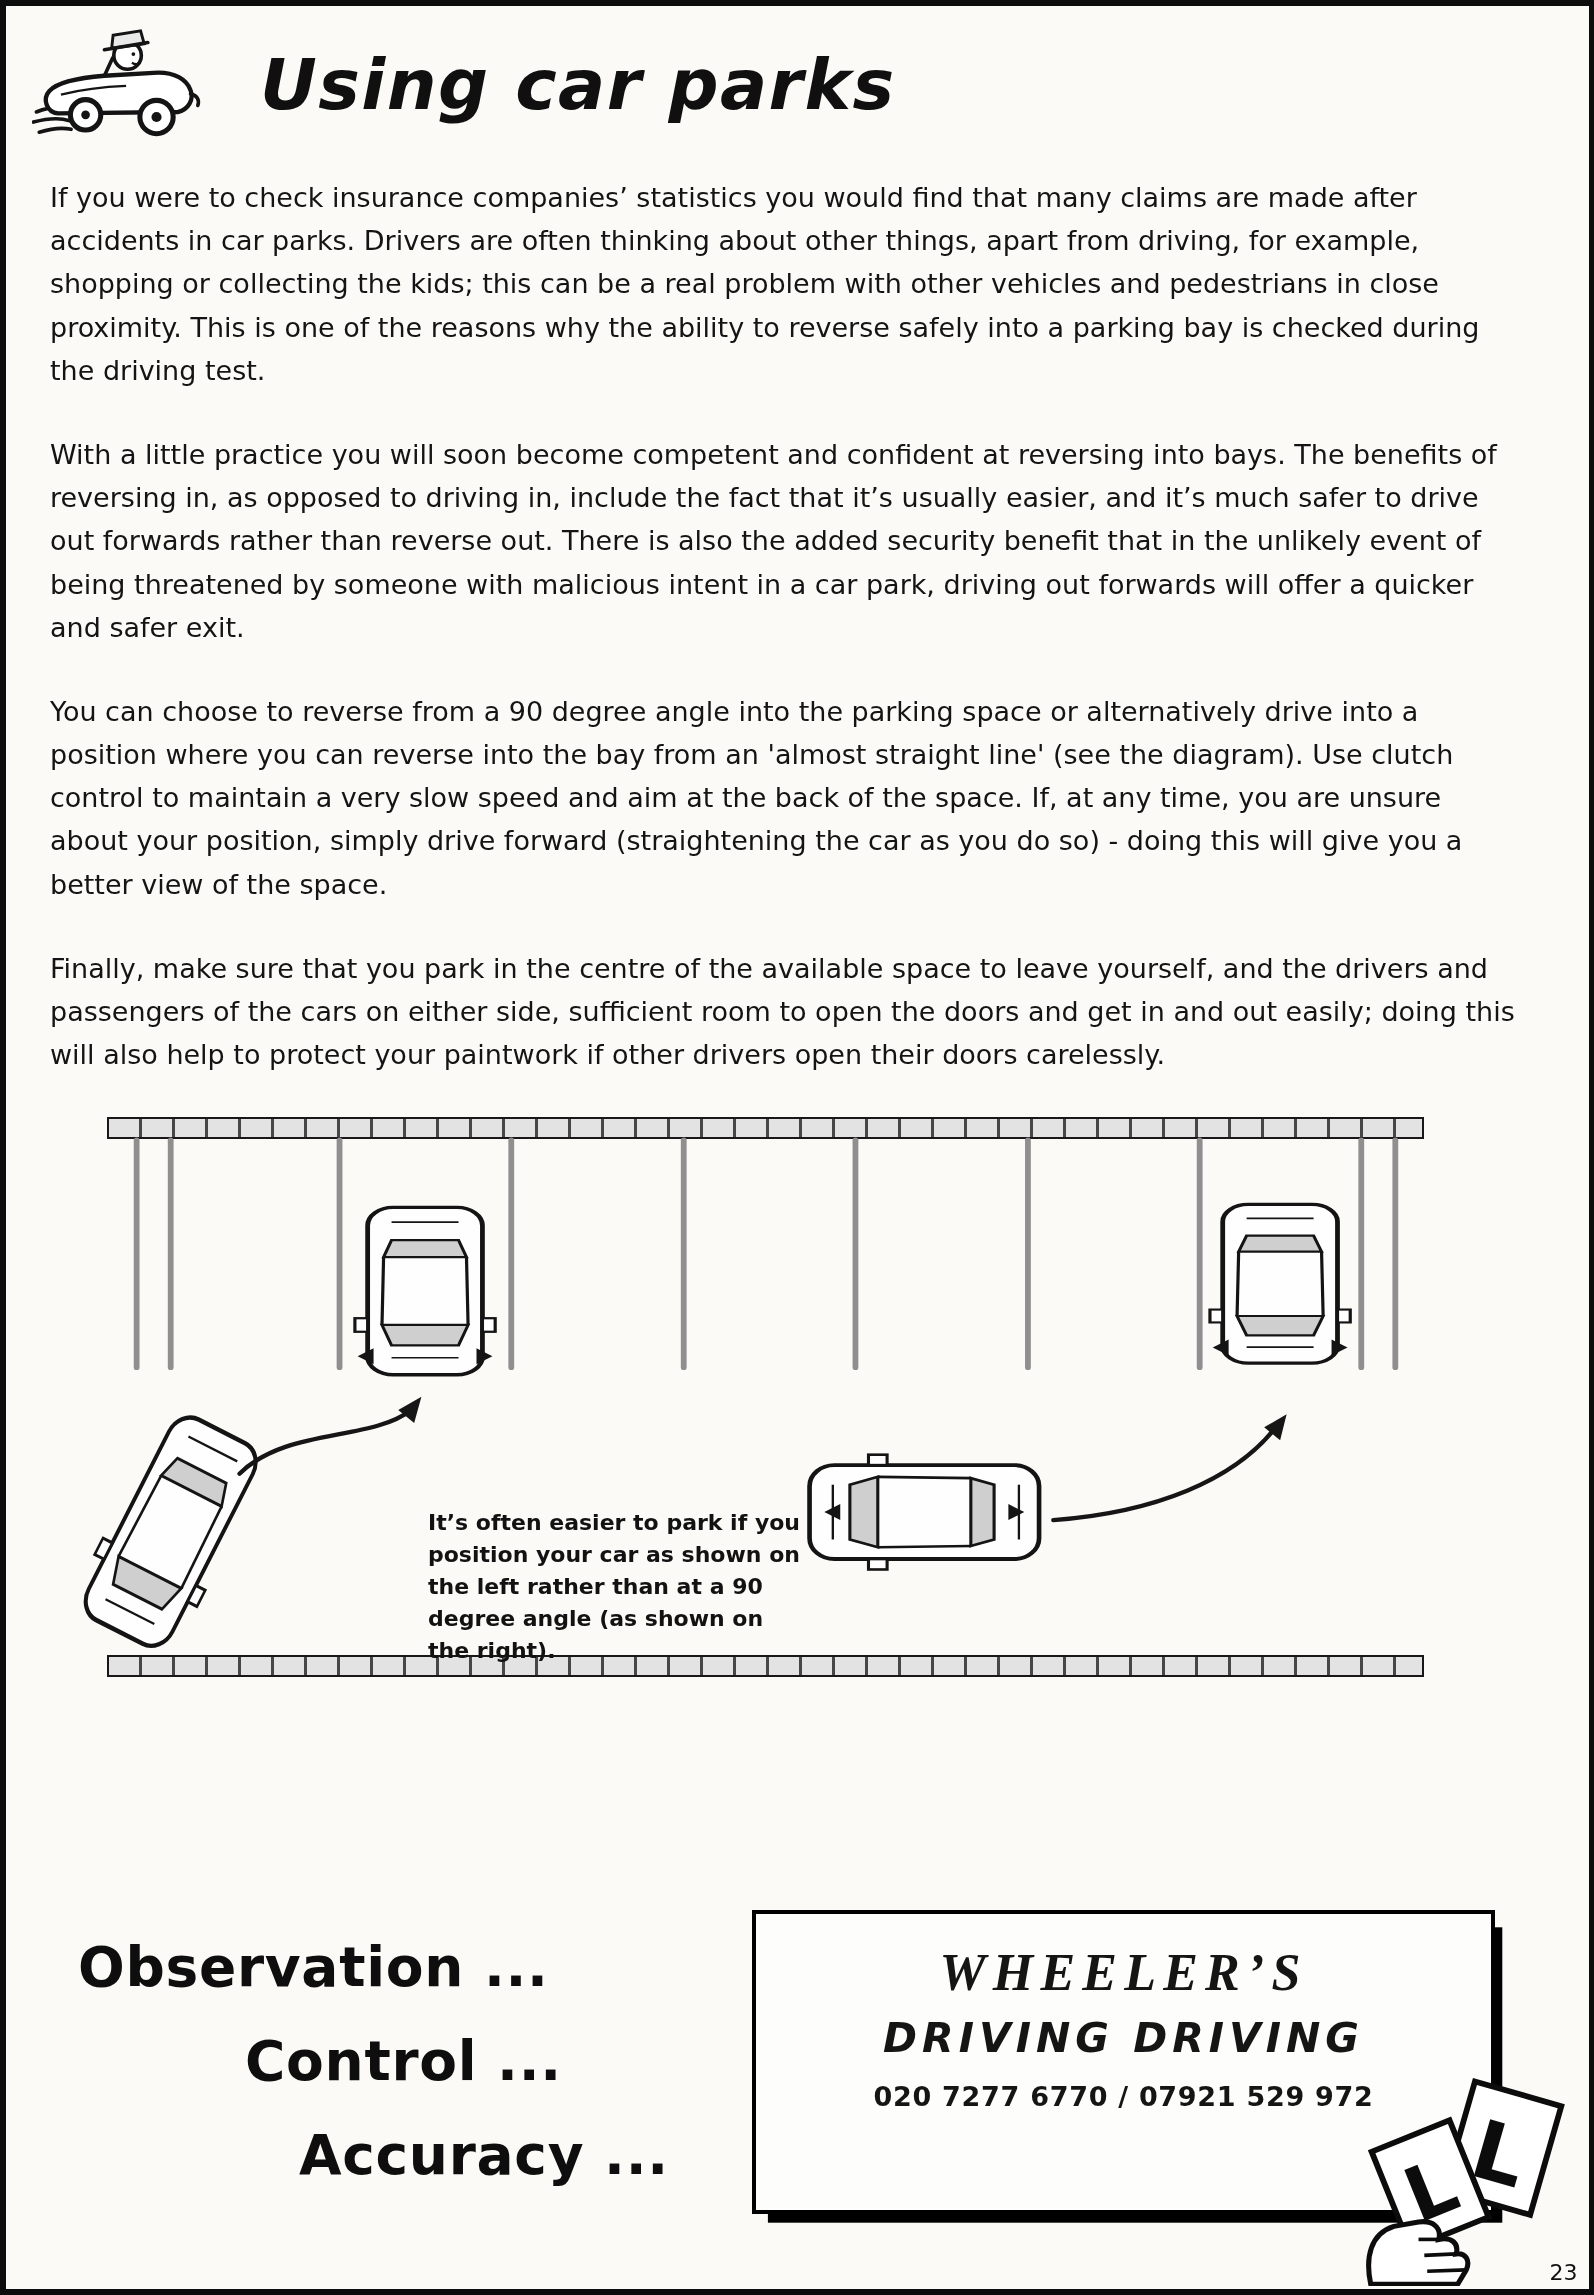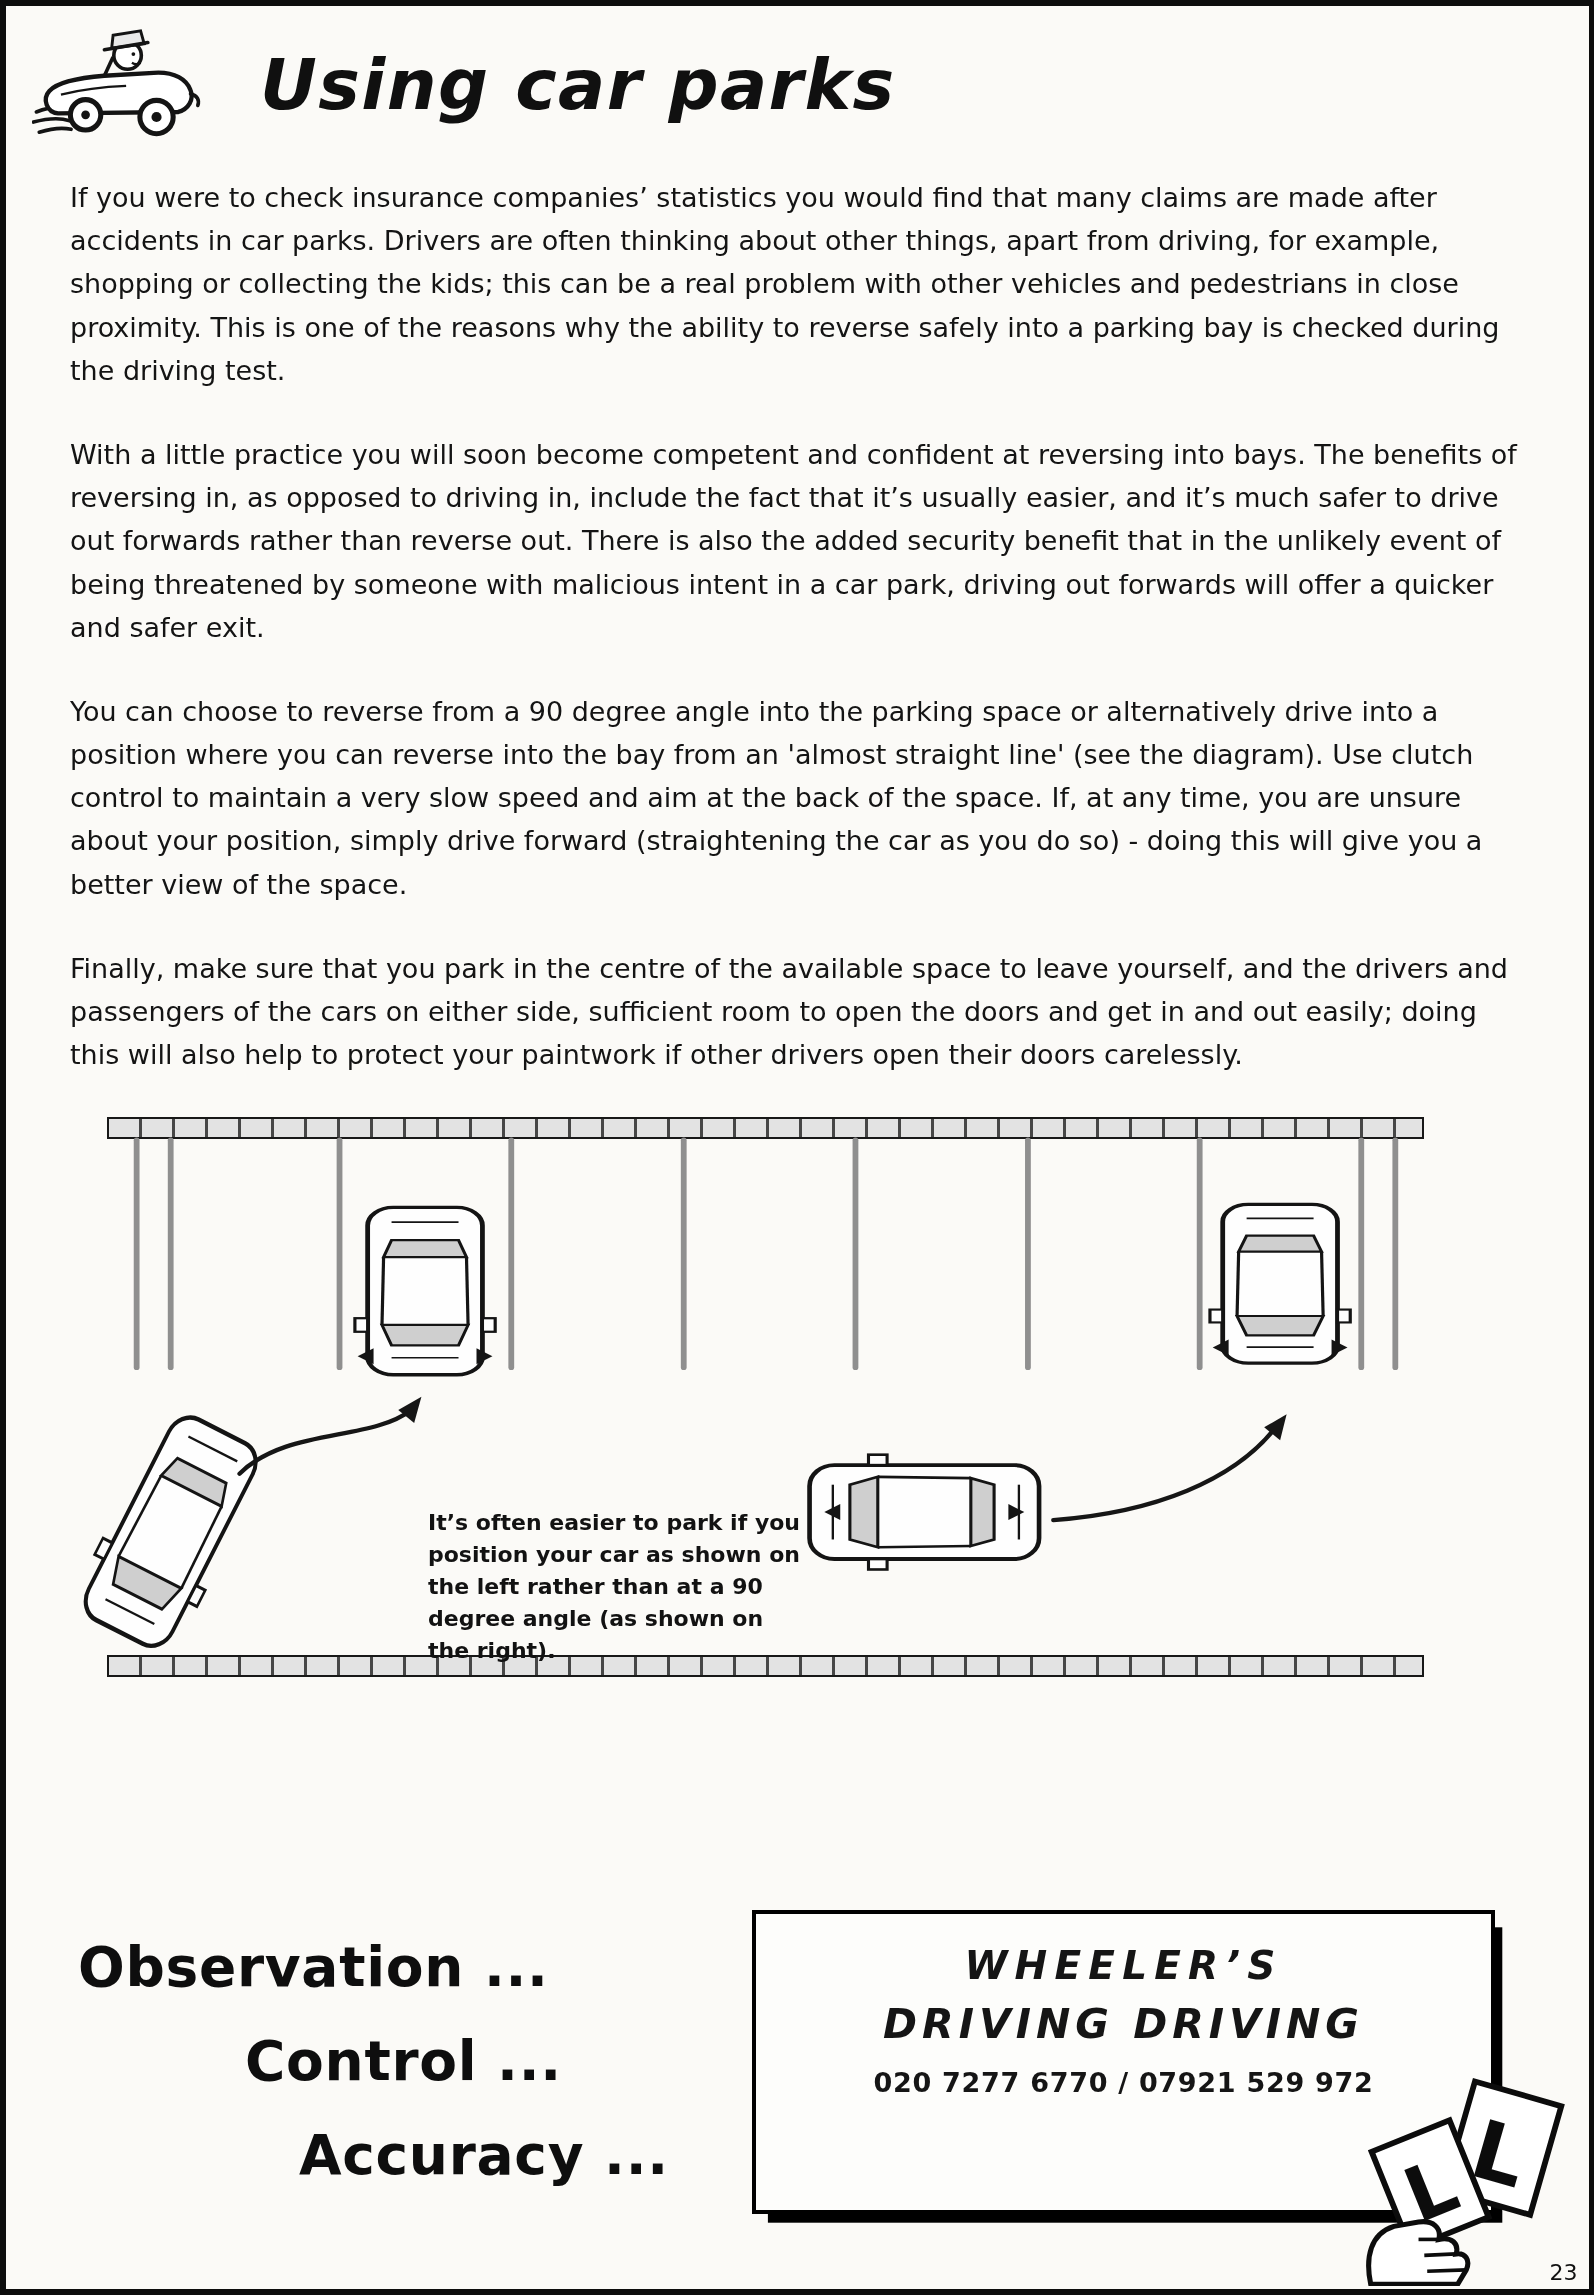--- a/index.html
+++ b/index.html
@@ -21,21 +21,21 @@
   .logo-wrap { flex: 0 0 auto; }
   .page-title {
     font-size: 70px;
     font-weight: bold;
     font-style: italic;
     letter-spacing: 1.4px;
     color: #101010;
   }
 
   
-  .content { padding: 32px 64px 0 64px; }
+  .content { padding: 32px 64px 0 44px; }
   .content p {
     font-size: 27px;
     line-height: 1.6;
     margin-bottom: 41px;
     color: #141414;
   }
 
   
   .diagram { position: relative; width: 1471px; height: 638px; margin: 19px auto 0 auto; }
   .strip {
@@ -71,21 +71,21 @@
     left: 746px;
     top: 26px;
     width: 743px;
     height: 304px;
     background: #fdfdfb;
     border: 4.3px solid #000;
     box-shadow: 11.6px 13px 0 -4.3px #000;
     text-align: center;
     padding-top: 29px;
   }
-  .school-name { font-size: 39px; font-weight: bold; letter-spacing: 7.2px; font-style: italic; }
+  .school-name { font-size: 52px; font-weight: bold; letter-spacing: 7.2px; font-style: italic; font-family: Liberation Serif, serif; }
   .school-subtitle { font-size: 41px; font-weight: bold; letter-spacing: 5px; font-style: italic; margin-top: 11.6px; }
   .school-phone { font-size: 27px; font-weight: bold; margin-top: 19px; letter-spacing: 0.7px; }
 
   .plates-wrap { position: absolute; right: 1.4px; top: 177px; z-index: 5; }
 
   .page-number {
     position: absolute;
     right: 11.6px;
     bottom: 4.3px;
     font-size: 22px;

